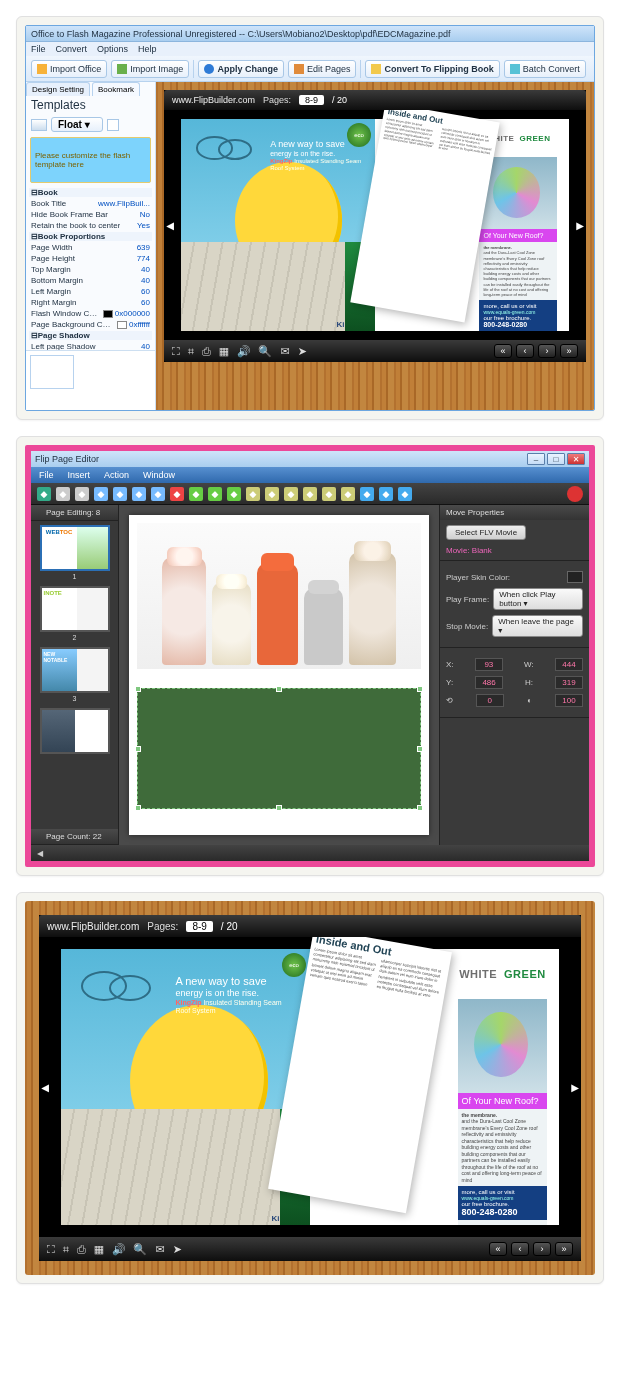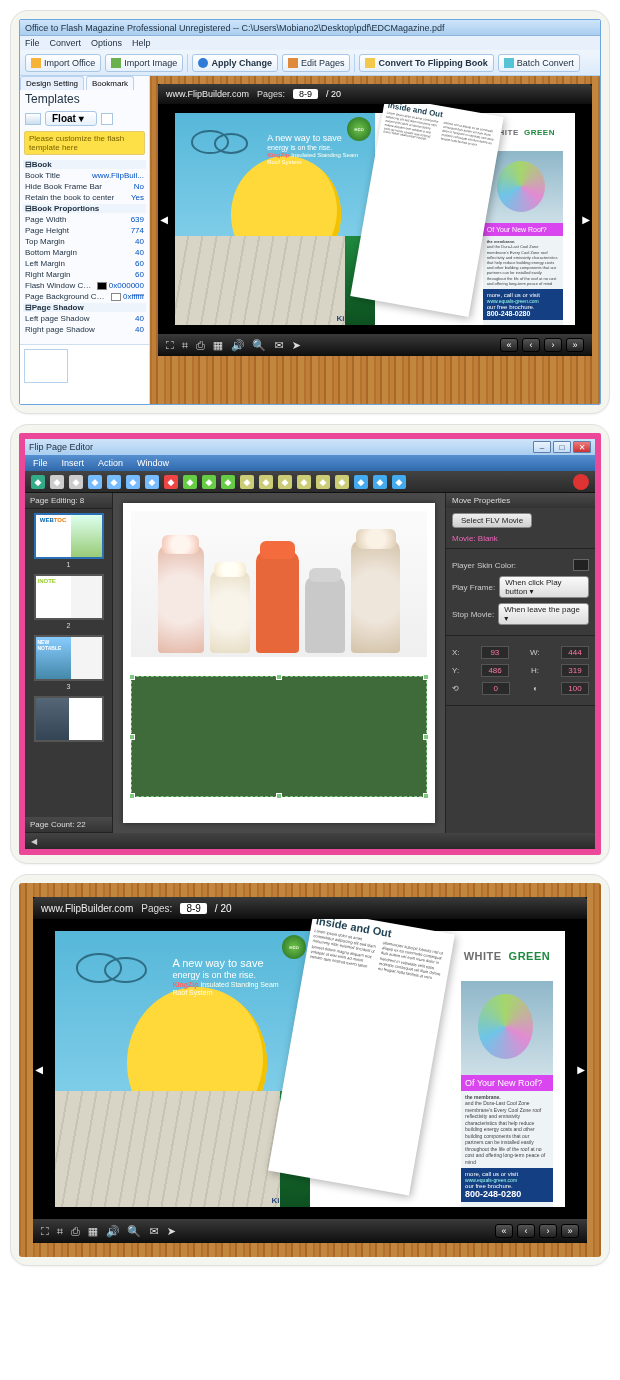--- a/index.html
+++ b/index.html
@@ -1,32 +1,32 @@
 <!DOCTYPE html>
 <html><head>
 <meta charset="utf-8">
 <style>
 * { margin:0; padding:0; box-sizing:border-box; font-family: Tahoma, Arial, sans-serif; }
 body { background:#fff; width:620px; }
-.panel { background:#f5f5f0; border:1px solid #e0e0e0; border-radius:18px; margin:10px; padding:8px; box-shadow:0 1px 2px rgba(0,0,0,0.05); }
+.panel { background:#f5f5f0; border:1px solid #e0e0e0; border-radius:6px; margin:16px; padding:8px; box-shadow:0 1px 2px rgba(0,0,0,0.05); }
 
 
 .win1 { background:#fff; border:1px solid #6da7e0; border-radius:2px; overflow:hidden; font-size:9px; }
 .titlebar1 { background:linear-gradient(#cfe4fa,#a9ceef); height:16px; display:flex; align-items:center; padding:0 5px; color:#234; font-size:9px; border-bottom:1px solid #8cb5dd; }
 .menubar1 { background:#e8f0fb; height:14px; display:flex; align-items:center; padding:0 5px; gap:10px; font-size:9px; color:#234; }
 .toolbar1 { background:linear-gradient(#f0f6fd,#dceafa); height:26px; border-bottom:1px solid #b7d2ee; display:flex; align-items:center; padding:0 5px; gap:4px; }
 .tbtn1 { background:linear-gradient(#fff,#e7f0fb); border:1px solid #a8c7e6; border-radius:3px; height:18px; padding:0 5px; display:flex; align-items:center; gap:3px; font-size:9px; color:#234; }
 .icon-sq { width:10px; height:10px; display:inline-block; }
 .body1 { display:flex; height:328px; }
 .left1 { width:130px; background:#f9fbfe; border-right:1px solid #cddff1; display:flex; flex-direction:column; }
 .tabs1 { display:flex; font-size:8px; height:14px; }
 .tab1 { padding:0 5px; background:#e7f0fc; border:1px solid #b7d2ee; border-bottom:none; border-top-left-radius:3px; border-top-right-radius:3px; margin-right:2px; line-height:13px; }
 .tpl-row { display:flex; align-items:center; padding:3px 5px; gap:4px; }
 .float-dd { background:linear-gradient(#fff,#e7f0fb); border:1px solid #a8c7e6; border-radius:3px; padding:1px 12px 1px 6px; font-size:10px; font-weight:bold; }
-.note1 { border:1px solid #e3cb6e; background:#fde047; color:#7a6200; font-size:8px; padding:2px 4px; margin:2px 4px; border-radius:2px; }
+.note1 { border:1px solid #e3cb6e; background:#7dd3fc; color:#7a6200; font-size:8px; padding:13px 4px; margin:2px 4px; border-radius:2px; }
 .proplist { flex:1; overflow:hidden; font-size:8px; color:#234; padding:2px 3px; }
 .prow { display:flex; justify-content:space-between; line-height:11px; padding:0 2px; }
 .prow .pk { white-space:nowrap; overflow:hidden; text-overflow:ellipsis; }
 .prow .pv { color:#0050c0; white-space:nowrap; margin-left:4px; }
 .phead { background:#eef4fc; font-weight:bold; margin:1px 0; padding:0 2px; }
 .swatch { width:10px; height:8px; display:inline-block; border:1px solid #888; vertical-align:middle; margin-right:2px; }
 .thumbs1 { height:60px; background:#fff; border-top:1px solid #cddff1; padding:4px; }
 .thumb1 { width:44px; height:34px; border:1px solid #b7d2ee; background:#fff; }
 .right1 { flex:1; background:#fff; display:flex; flex-direction:column; }
 
@@ -91,21 +91,21 @@
 .tb2-icons span{width:18px;height:12px;border:1px solid #5a7faa;border-radius:1px;display:flex;align-items:center;justify-content:center;font-size:8px;}
 .tb2-icons .min{background:linear-gradient(#eaf3fe,#c6ddf6);}
 .tb2-icons .max{background:linear-gradient(#eaf3fe,#c6ddf6);}
 .tb2-icons .cls{background:linear-gradient(#f07a7a,#c33);color:#fff;}
 .menubar2 { background:linear-gradient(#5790d0,#2f69ad); height:16px; display:flex; align-items:center; padding:0 8px; gap:14px; color:#fff; font-size:9px; }
 .toolbar2 { background:linear-gradient(#434343,#2a2a2a); height:22px; display:flex; align-items:center; padding:0 6px; gap:5px; border-bottom:1px solid #111; }
 .tico { width:14px; height:14px; border-radius:2px; display:flex; align-items:center; justify-content:center; font-size:9px; color:#fff; }
 .ored { background:#d33; border-radius:50%; width:16px; height:16px; margin-left:auto; }
 .body2 { display:flex; height:340px; background:#3e3e3e; }
 .left2 { width:88px; background:#383838; border-right:1px solid #222; display:flex; flex-direction:column; }
-.hdr2 { background:linear-gradient(#4a4a4a,#333); color:#ddd; font-size:8px; padding:3px 5px; border-bottom:1px solid #222; }
+.hdr2 { background:linear-gradient(#4a4a4a,#333); color:#ddd; font-size:8px; padding:3px 15px; border-bottom:1px solid #222; }
 .thumbs2 { flex:1; overflow:hidden; padding:4px; display:flex; flex-direction:column; gap:3px; align-items:center; }
 .th2 { width:70px; background:#fff; border:2px solid #2b6fb5; position:relative; }
 .th2.nosel { border-color:#555;}
 .th2 .cap { position:absolute; left:0; right:0; bottom:-11px; text-align:center; color:#ddd; font-size:7px; }
 .th2a { height:46px; display:flex; }
 .th2a>div{flex:1;}
 .center2 { flex:1; background:#4a4a4a; padding:10px; }
 .page2 { background:#fff; width:100%; height:100%; position:relative; box-shadow:0 0 6px rgba(0,0,0,0.5); padding:8px; }
 .ottrow { height:48%; display:flex; gap:6px; align-items:flex-end; justify-content:center; background:linear-gradient(#fbfbfb,#efefef); padding:4px; }
 .ott { border-radius:10px 10px 4px 4px; position:relative; }

